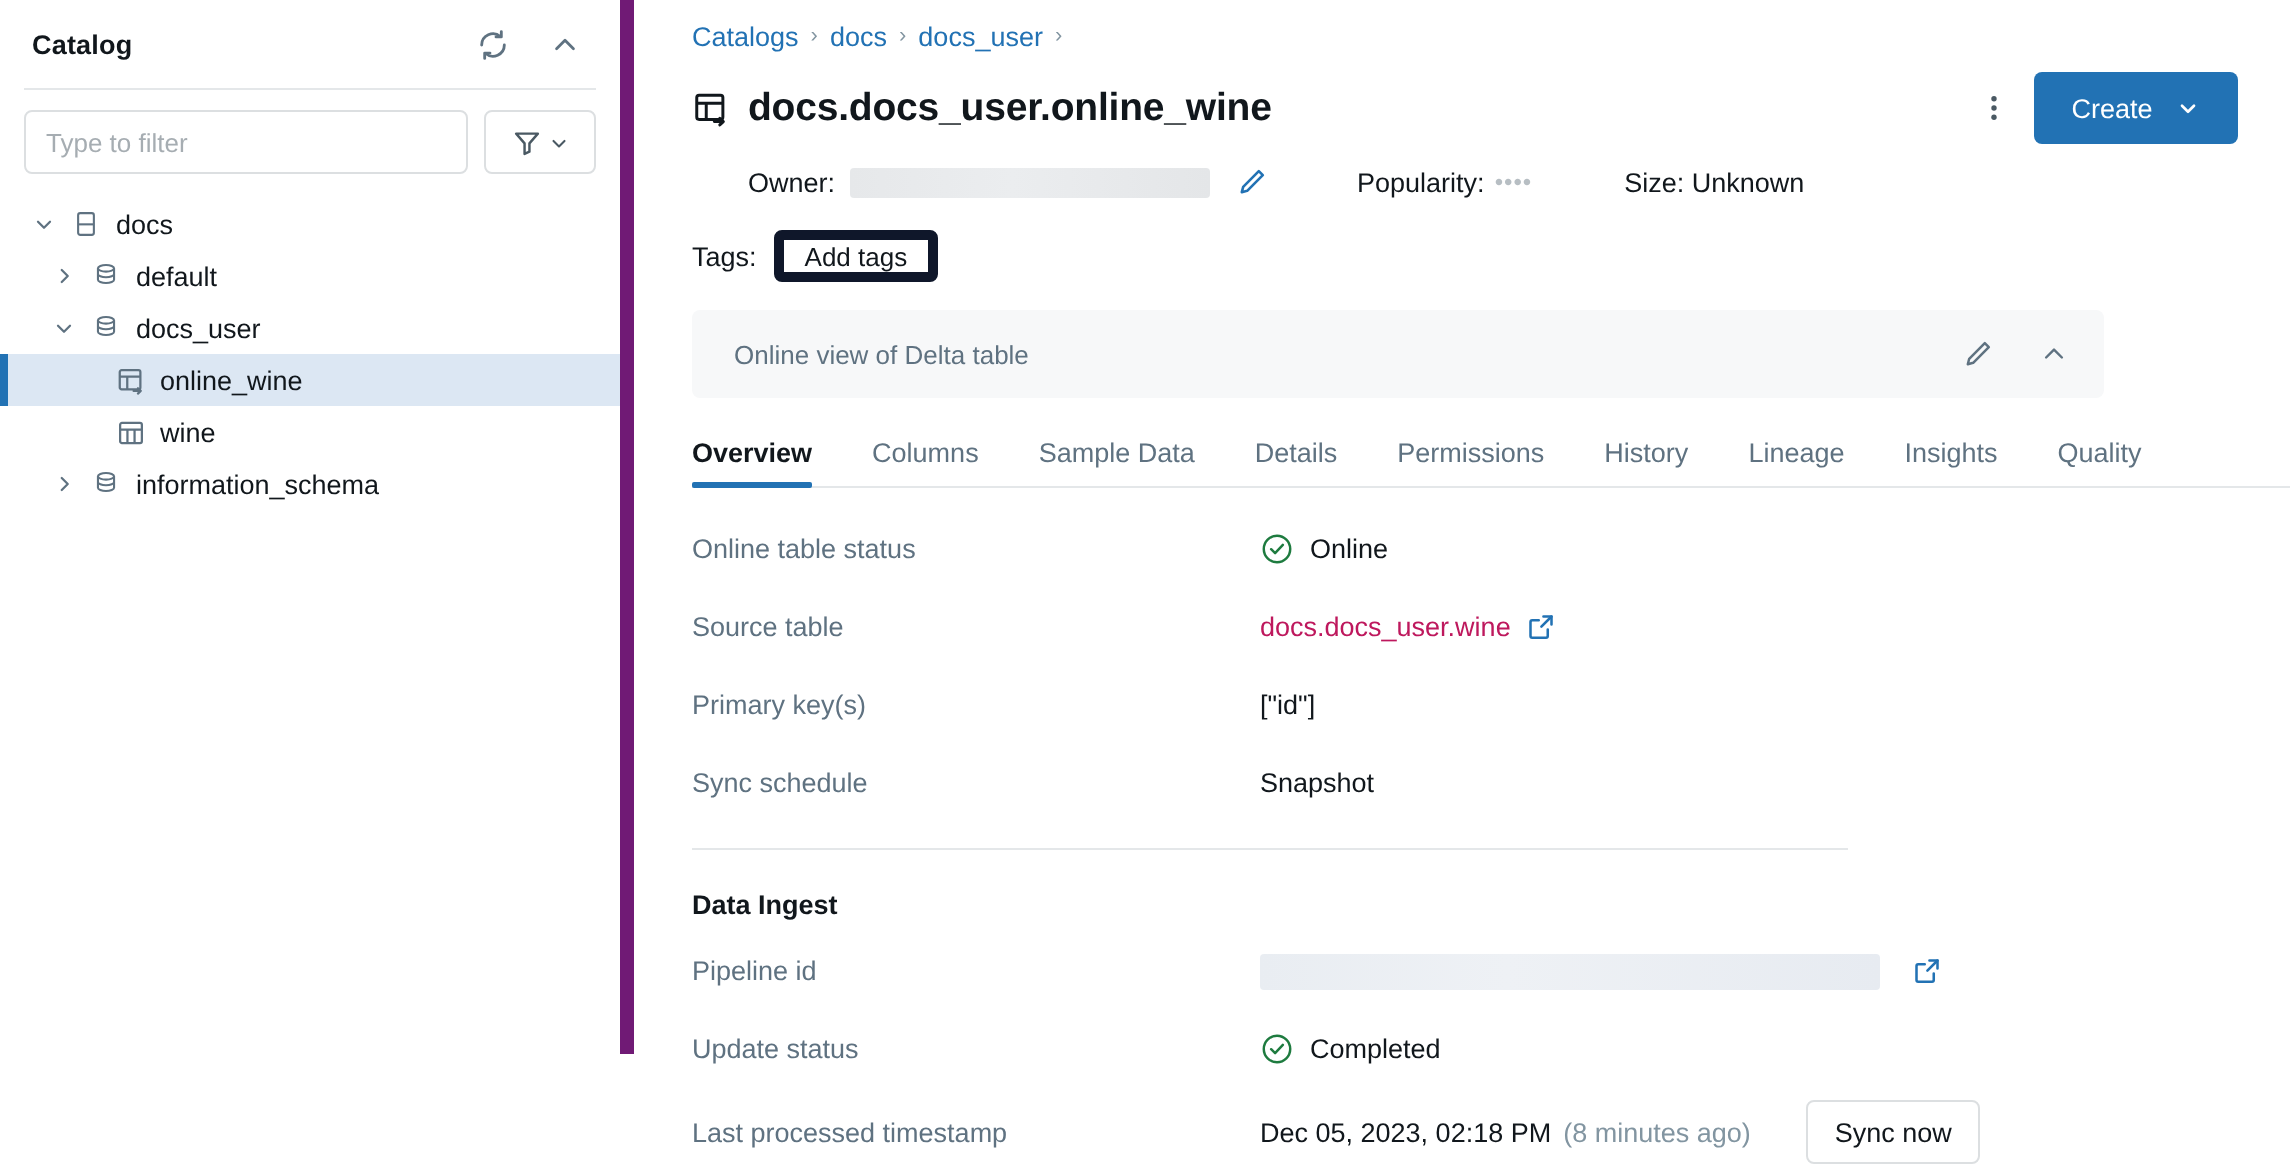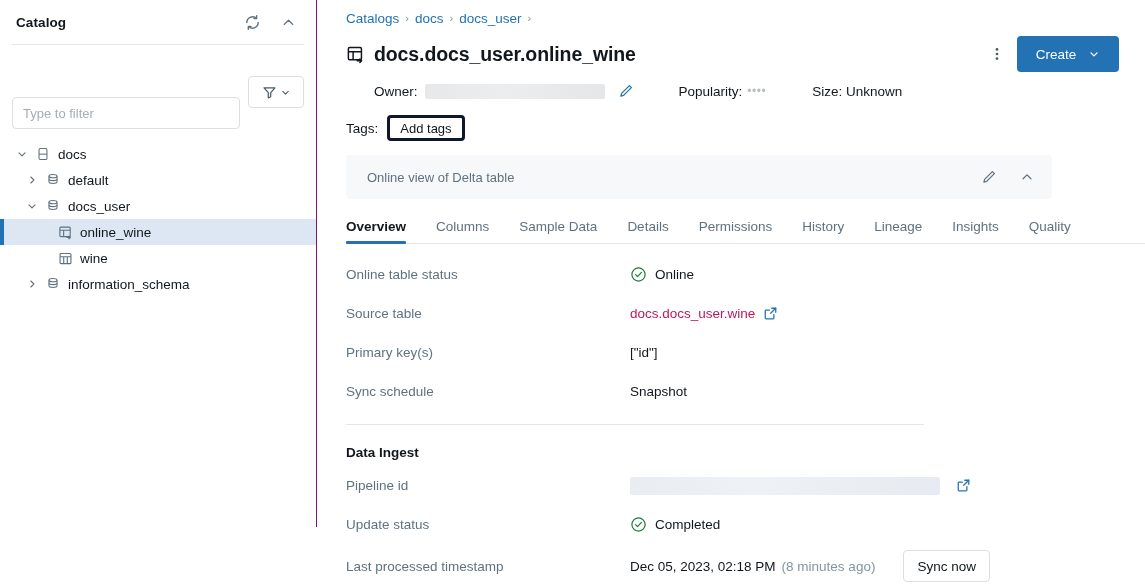--- a/index.html
+++ b/index.html
@@ -12,21 +12,21 @@
     font-family: "Liberation Sans", sans-serif;
     color: #11171c;
     -webkit-font-smoothing: antialiased;
   }
   .app { display: flex; width: 1145px; height: 585px; }
 
   
   .sidebar {
     width: 317px;
     height: 527px;
-    border-right: 1px solid #701a75;
+    border-right: 7px solid #701a75;
     background: #fff;
     display: flex;
     flex-direction: column;
     flex: 0 0 317px;
     position: relative;
   }
   .sidebar-header {
     height: 44px;
     display: flex;
     align-items: center;
@@ -63,21 +63,20 @@
     flex: 1;
     height: 32px;
     border: 1px solid #dcdfe1;
     border-radius: 4px;
     padding: 0 10px;
     font-size: 13px;
     font-family: "Liberation Sans", sans-serif;
     color: #11171c;
     background: #fff;
     outline: none;
-    margin-top: 42px;
   }
   .filter-input::placeholder { color: #a6adb2; }
   .filter-btn {
     width: 56px;
     height: 32px;
     border: 1px solid #dcdfe1;
     border-radius: 4px;
     background: #fff;
     display: flex;
     align-items: center;
@@ -230,21 +229,21 @@
   .tags-row {
     display: flex;
     align-items: center;
     margin-top: 12px;
     height: 26px;
     font-size: 13.5px;
     gap: 9px;
   }
   .ghost-btn {
     height: 26px;
-    border: 3px solid #0f172a;
+    border: 5px solid #0f172a;
     border-radius: 4px;
     background: #fff;
     font-size: 13px;
     font-family: "Liberation Sans", sans-serif;
     color: #11171c;
     padding: 0 10px;
     cursor: pointer;
     display: inline-flex;
     align-items: center;
   }

